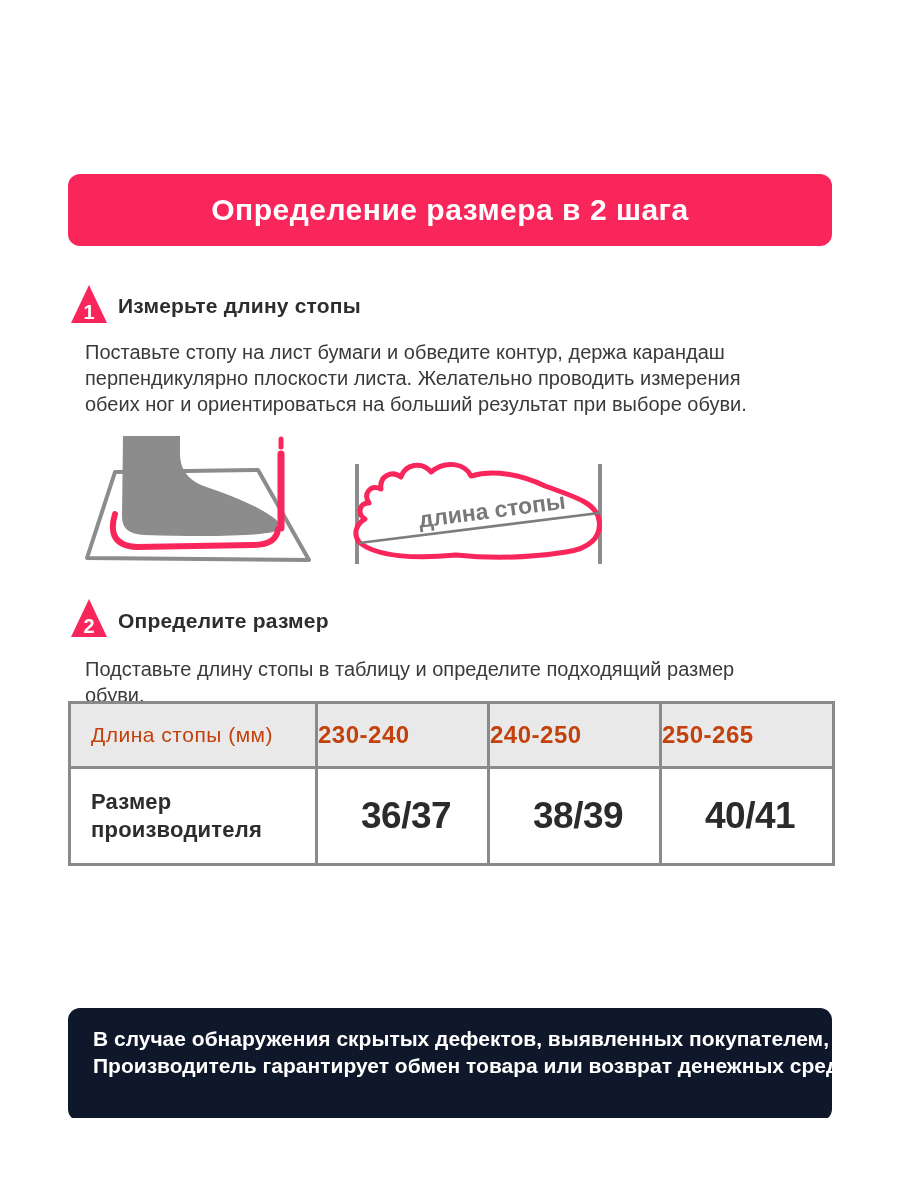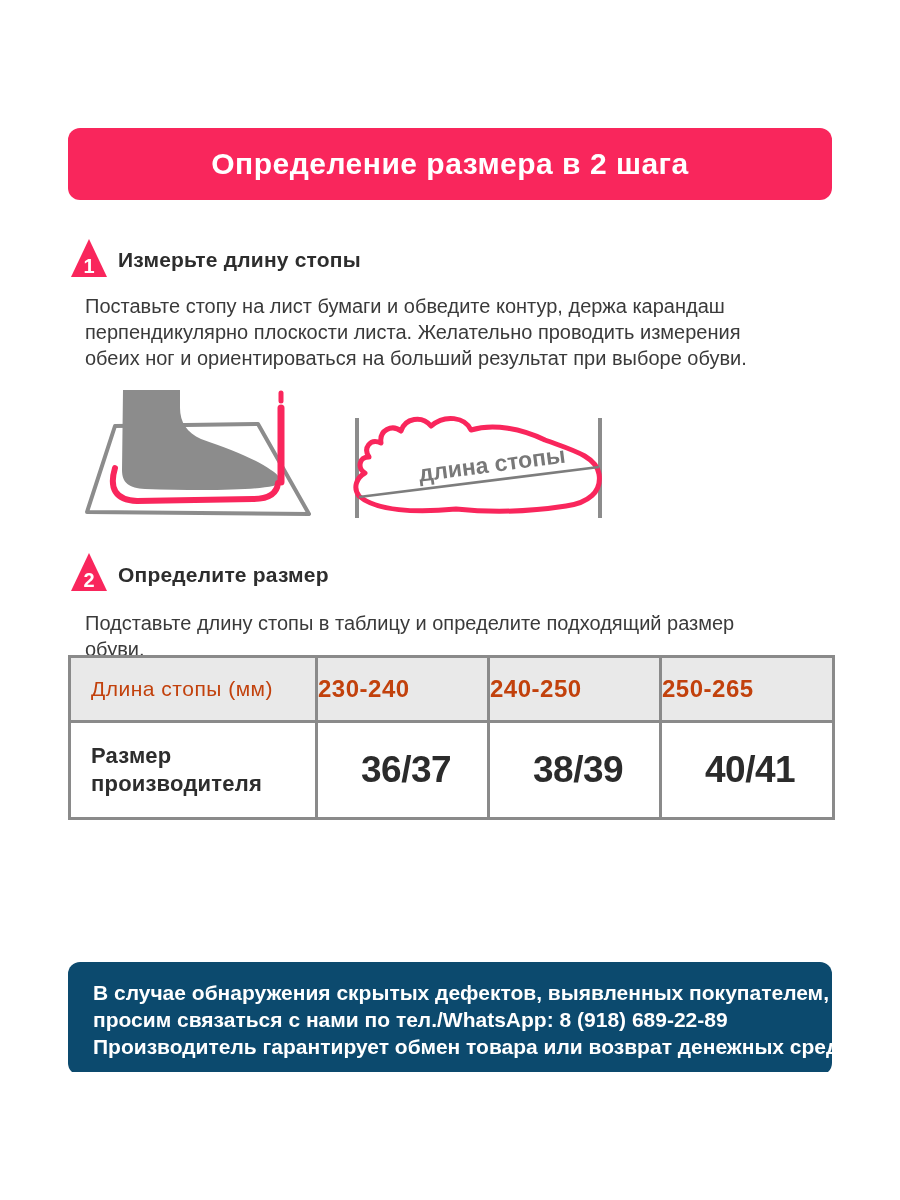--- a/index.html
+++ b/index.html
@@ -1,17 +1,17 @@
 <!DOCTYPE html>
 <html><head>
 <meta charset="utf-8">
 <style>
   html,body{margin:0;padding:0;background:#ffffff;}
   .page{position:relative;width:900px;height:1072px;background:#ffffff;overflow:hidden;
-        font-family:"Liberation Sans",sans-serif;color:#333333;}
+        font-family:"Liberation Sans",sans-serif;color:#333333;margin-top:46px;}
 
   
   .banner{position:absolute;left:68px;top:128px;width:764px;height:72px;background:#F9265C;
           border-radius:12px;display:flex;align-items:center;justify-content:center;}
   .banner-title{color:#ffffff;font-size:30px;font-weight:bold;letter-spacing:0.5px;}
 
   
   .step-marker{position:absolute;width:38px;height:40px;}
   .step-heading{position:absolute;font-size:21px;font-weight:bold;color:#2d2d2d;letter-spacing:0.2px;}
   .step-text{position:absolute;left:85px;width:690px;font-size:20px;line-height:26px;color:#3a3a3a;}
@@ -26,21 +26,21 @@
   table.size-table tr.head td{background:#e9e9e9;height:62px;font-size:24px;font-weight:bold;
         color:#c2410c;letter-spacing:0.5px;}
   table.size-table td.lbl{text-align:left;padding-left:20px;font-weight:bold;font-size:22px;
         color:#2d2d2d;letter-spacing:0.2px;}
   table.size-table tr.head td.lbl{font-size:21px;font-weight:normal;}
   table.size-table tr.data td{height:94px;}
   table.size-table td.val{font-size:37px;font-weight:bold;color:#2b2b2b;letter-spacing:-0.5px;padding-left:43px;}
   table.size-table td.lbl .lbl-inner{max-width:175px;line-height:28px;}
 
   
-  .footer-banner{position:absolute;left:68px;top:962px;width:764px;height:113px;background:#0c4a6e;
+  .footer-banner{position:absolute;left:68px;top:962px;width:764px;height:113px;background:#0f172a;
         border-radius:12px;box-sizing:border-box;padding:17px 28px 0 25px;}
   .footer-line{color:#ffffff;font-size:21px;font-weight:bold;line-height:27px;white-space:nowrap;}
 </style>
 </head>
 <body>
 
 <div class="page">
 
   <div class="banner">
     <div class="banner-title">Определение размера в 2 шага</div>
@@ -100,17 +100,16 @@
           </td>
       <td class="val">36/37</td>
       <td class="val">38/39</td>
       <td class="val">40/41</td>
     </tr>
   </tbody>
     </table>
 
   <div class="footer-banner">
     <div class="footer-line">В случае обнаружения скрытых дефектов, выявленных покупателем,</div>
-    <div class="footer-line">просим связаться с нами по тел./WhatsApp: 8 (918) 689-22-89</div>
     <div class="footer-line">Производитель гарантирует обмен товара или возврат денежных средств!</div>
   </div>
 
 </div>
 
 </body></html>

